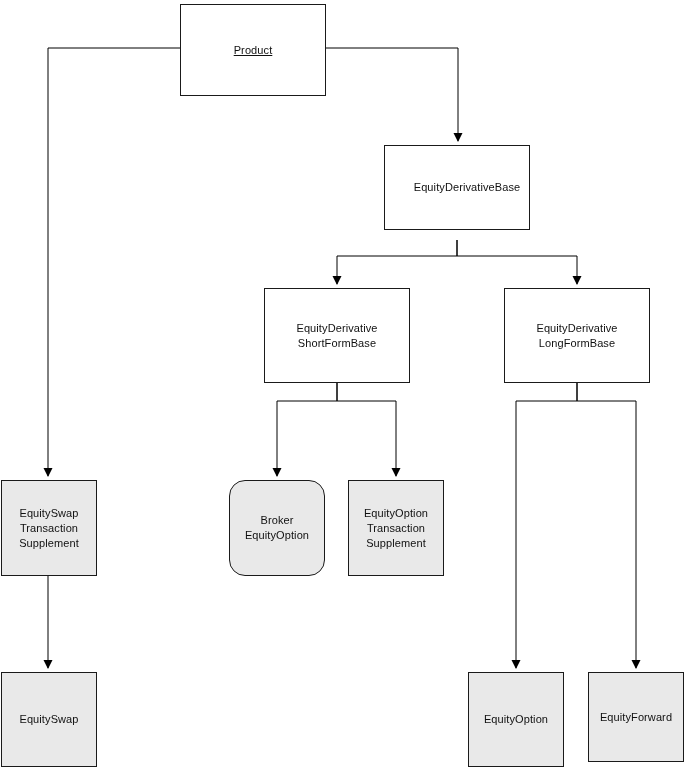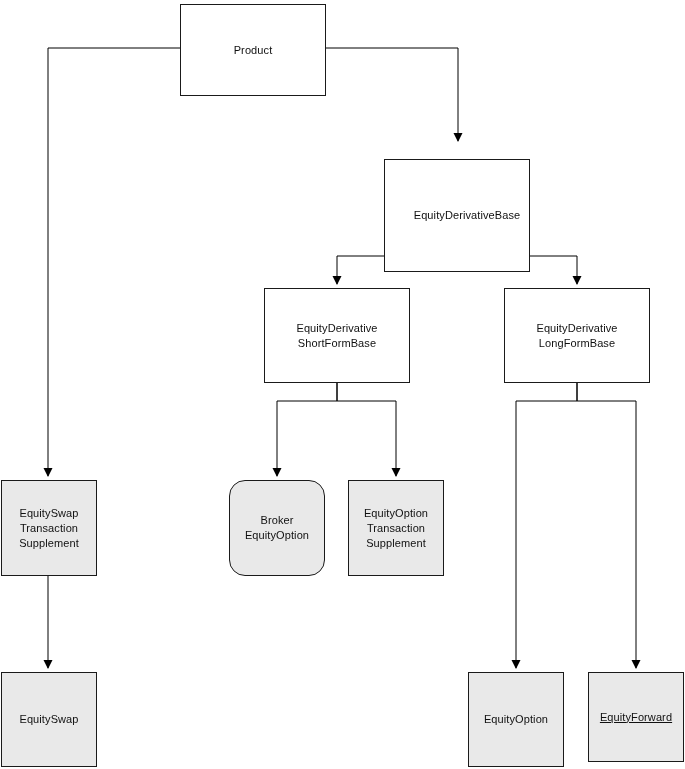--- a/index.html
+++ b/index.html
@@ -68,24 +68,24 @@
       <polygon points="391.5,468 400.5,468 396,477" fill="#000000"></polygon>
       <polyline points="577,383 577,401 516,401 516,668" fill="none" stroke="#000000" stroke-width="1"></polyline>
       <polygon points="511.5,660 520.5,660 516,669" fill="#000000"></polygon>
       <polyline points="577,383 577,401 636,401 636,668" fill="none" stroke="#000000" stroke-width="1"></polyline>
       <polygon points="631.5,660 640.5,660 636,669" fill="#000000"></polygon>
       <polyline points="48,576 48,668" fill="none" stroke="#000000" stroke-width="1"></polyline>
       <polygon points="43.5,660 52.5,660 48,669" fill="#000000"></polygon>
     </svg>
 
   <div id="node-layer">
-      <div class="node-box" style="left: 180px; top: 4px; width: 146px; height: 92px;">
+      <div class="node-box" style="left: 180px; top: 4px; width: 146px; height: 92px; text-decoration: underline;">
         <span class="node-label">Product</span>
       </div>
-      <div class="node-box" style="left: 384px; top: 159px; width: 146px; height: 113px; padding-left: 20px;">
+      <div class="node-box" style="left: 384px; top: 145px; width: 146px; height: 85px; padding-left: 20px;">
         <span class="node-label">EquityDerivativeBase</span>
       </div>
       <div class="node-box" style="left: 264px; top: 288px; width: 146px; height: 95px;">
         <span class="node-label">EquityDerivative
 ShortFormBase</span>
       </div>
       <div class="node-box" style="left: 504px; top: 288px; width: 146px; height: 95px;">
         <span class="node-label">EquityDerivative
 LongFormBase</span>
       </div>
@@ -102,18 +102,18 @@
         <span class="node-label">EquityOption
 Transaction
 Supplement</span>
       </div>
       <div class="node-box filled" style="left: 1px; top: 672px; width: 96px; height: 95px;">
         <span class="node-label">EquitySwap</span>
       </div>
       <div class="node-box filled" style="left: 468px; top: 672px; width: 96px; height: 95px;">
         <span class="node-label">EquityOption</span>
       </div>
-      <div class="node-box filled" style="left: 588px; top: 672px; width: 96px; height: 90px; text-decoration: underline;">
+      <div class="node-box filled" style="left: 588px; top: 672px; width: 96px; height: 90px;">
         <span class="node-label">EquityForward</span>
       </div>
     </div>
 
 </div>
 
 </body></html>

